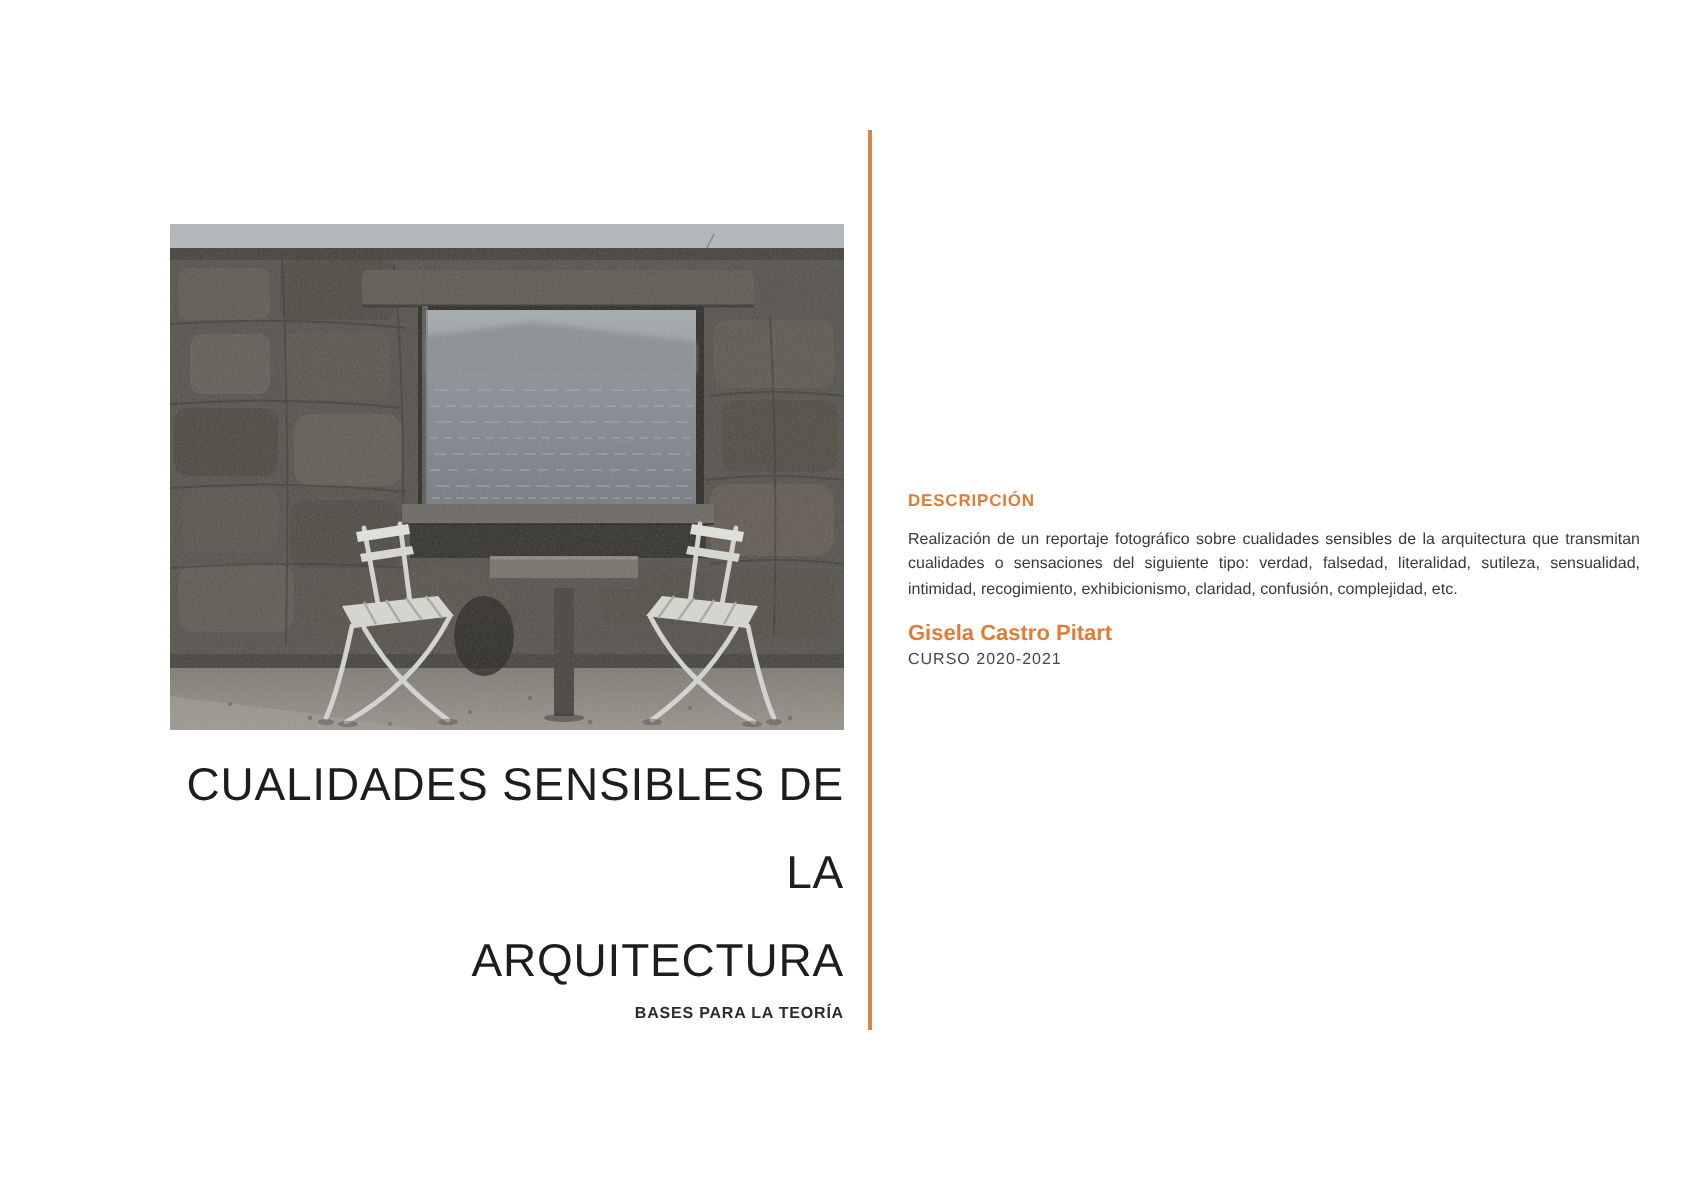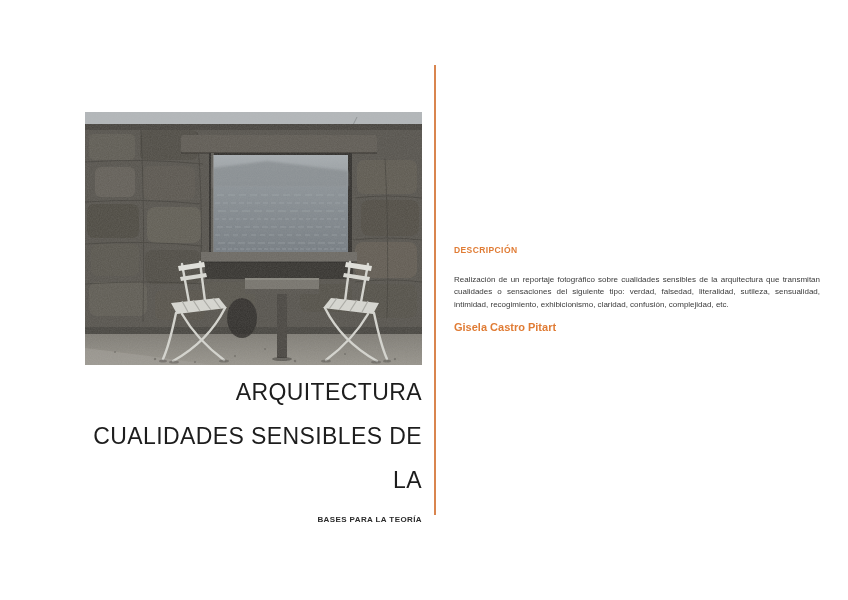--- a/index.html
+++ b/index.html
@@ -7,29 +7,29 @@
        font-family:"Liberation Sans","DejaVu Sans",sans-serif;}
   .page{position:absolute;inset:0;background:#ffffff;}
 
   .photo{position:absolute;left:85px;top:112px;width:337px;height:253px;}
   .photo svg{display:block;width:100%;height:100%;}
 
   .title-block{position:absolute;left:60px;top:370px;width:362px;text-align:right;}
   .title{margin:0;font-size:23px;font-weight:400;line-height:44px;
          color:#1d1d1d;letter-spacing:0.4px;}
   .title span{display:block;}
-  .subtitle{margin-top:13px;font-size:8px;font-weight:700;color:#2b2b2b;
+  .subtitle{font-size:8px;font-weight:700;color:#2b2b2b;
             letter-spacing:0.4px;}
 
   .vrule{position:absolute;left:434px;top:65px;width:2px;height:450px;
          background:#d9854f;}
 
   .panel{position:absolute;left:454px;top:245px;width:366px;}
   .panel-heading{font-size:8.5px;font-weight:700;color:#e07c35;letter-spacing:0.4px;}
-  .panel-body{margin-top:19px;font-size:8px;line-height:12.3px;text-align:justify;
+  .panel-body{margin-top:9px;font-size:8px;line-height:12.3px;text-align:justify;
               color:#3a3a3a;}
   .panel-author{margin-top:10px;font-size:11px;font-weight:600;color:#e07c35;}
   .panel-course{margin-top:2px;font-size:8px;color:#474747;letter-spacing:0.5px;}
 </style>
 </head>
 <body>
 
 <div class="page">
 
   <div class="photo">
@@ -177,27 +177,28 @@
       <g>
         <use href="#chair" transform="translate(380,0) scale(-1,1)"></use>
       </g>
 
       <rect x="0" y="0" width="337" height="253" filter="url(#grain)" opacity="0.2"></rect>
     </svg>
   </div>
 
   <div class="title-block">
     <h1 class="title">
+      <span>CUALIDADES SENSIBLES DE LA</span>
       <span>ARQUITECTURA</span>
-      <span>CUALIDADES SENSIBLES DE LA</span>
     </h1>
     <div class="subtitle">BASES PARA LA TEORÍA</div>
   </div>
 
   <div class="vrule"></div>
 
   <div class="panel">
     <div class="panel-heading">DESCRIPCIÓN</div>
     <div class="panel-body">Realización de un reportaje fotográfico sobre cualidades sensibles de la arquitectura que transmitan cualidades o sensaciones del siguiente tipo: verdad, falsedad, literalidad, sutileza, sensualidad, intimidad, recogimiento, exhibicionismo, claridad, confusión, complejidad, etc.</div>
     <div class="panel-author">Gisela Castro Pitart</div>
+    <div class="panel-course">CURSO  2020-2021</div>
   </div>
 
 </div>
 
 </body></html>

